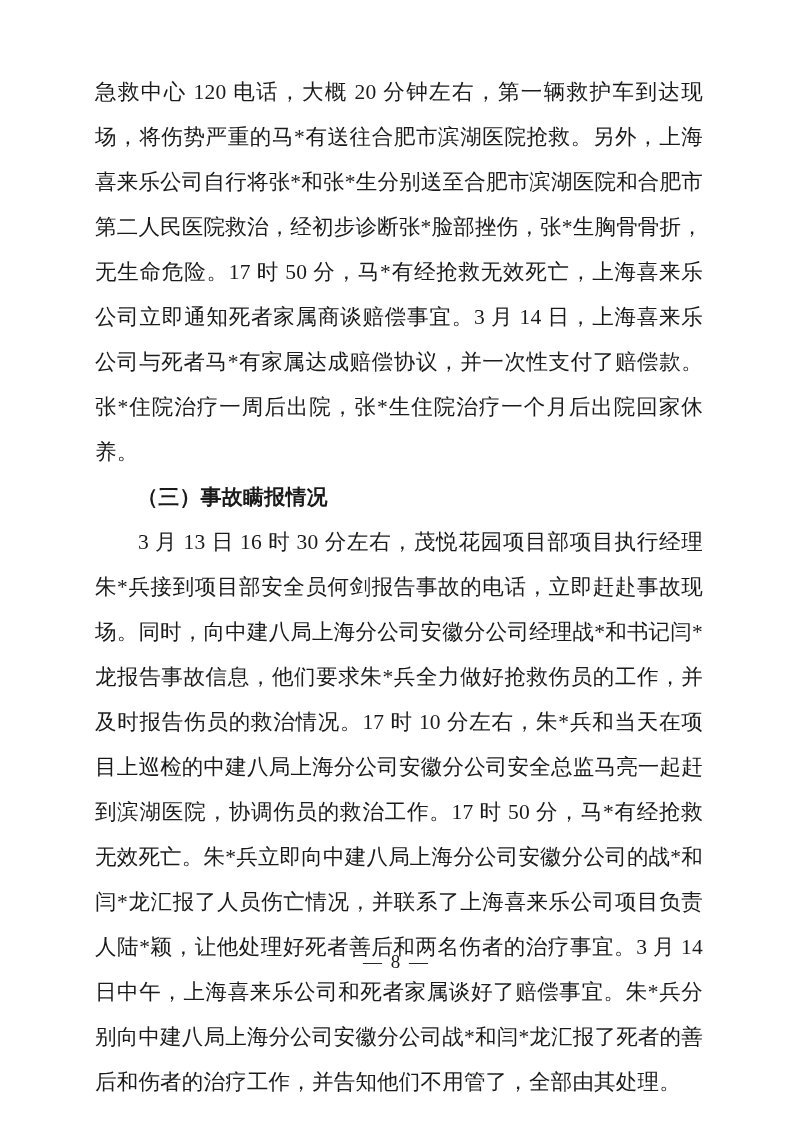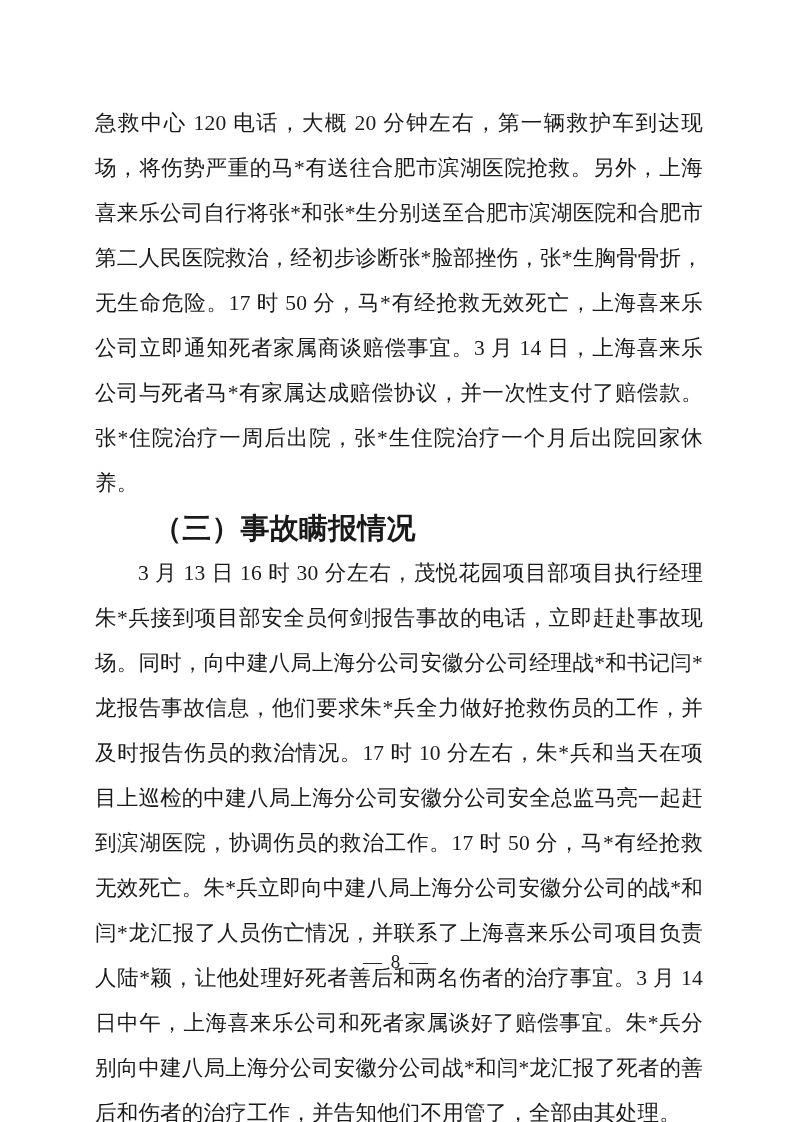--- a/index.html
+++ b/index.html
@@ -12,41 +12,41 @@
     background: #ffffff;
     font-family: "Liberation Serif", "DejaVu Serif", serif;
     color: #1a1a1a;
     overflow: hidden;
   }
   .page {
     position: relative;
     width: 793px;
     height: 1031px;
     box-sizing: border-box;
-    padding: 101px 90px 40px 95px;
+    padding: 70px 90px 40px 95px;
   }
   .doc-body {
     font-size: 21.5px;
     line-height: 45px;
     letter-spacing: 0.2px;
     text-align: justify;
     text-justify: inter-ideograph;
   }
   .para {
     margin: 0;
     text-indent: 0;
   }
   .para-indent {
     text-indent: 2em;
   }
   .heading {
     margin: 0;
     text-indent: 2em;
     font-weight: 700;
-    font-size: 29px;
+    font-size: 21px;
     line-height: 45px;
   }
   .page-number {
     position: absolute;
     left: 0;
     right: 0;
     bottom: 58px;
     text-align: center;
     font-size: 19px;
     font-family: "Liberation Serif", "DejaVu Serif", serif;

